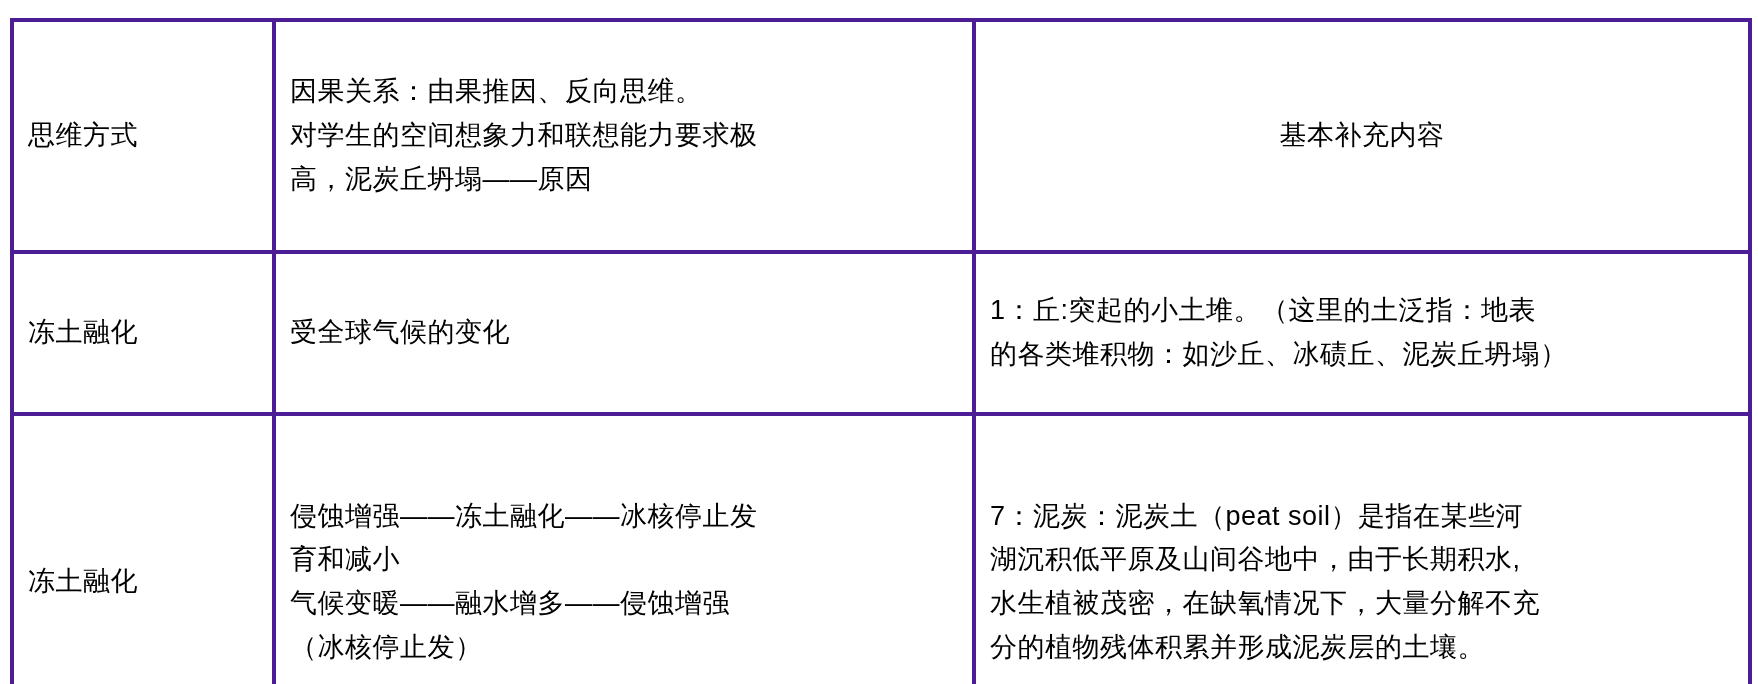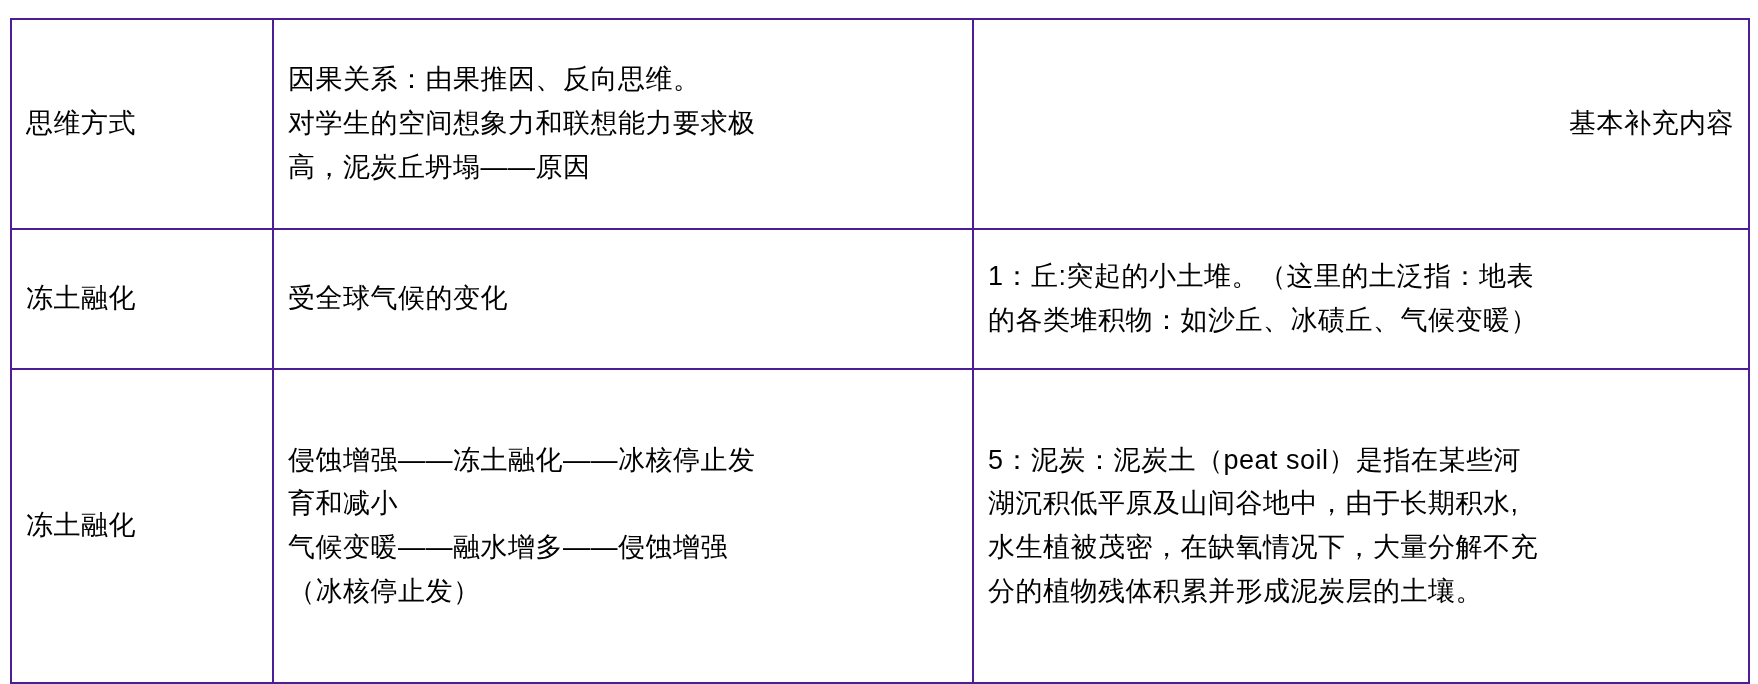--- a/index.html
+++ b/index.html
@@ -22,43 +22,43 @@
   }
   table.grid {
     position: absolute;
     left: 10px;
     top: 18px;
     width: 1738px;
     border-collapse: collapse;
     table-layout: fixed;
   }
   table.grid td {
-    border: 2px solid #4c1d95;
+    border: 4px solid #4c1d95;
     vertical-align: middle;
-    padding: 6px 14px;
+    padding: 16px 14px;
     font-size: 27px;
     line-height: 1.62;
     letter-spacing: 0.5px;
   }
   col.c-label { width: 262px; }
   col.c-mid   { width: 700px; }
   col.c-right { width: 776px; }
 
   td.label {
     vertical-align: middle;
   }
   td.mid {
     text-align: left;
   }
   td.right {
     text-align: left;
     vertical-align: top;
   }
   td.right-center {
-    text-align: right;
+    text-align: center;
     vertical-align: middle;
     margin-left: 16px;
   }
   .line { display: block; white-space: pre-wrap; }
   .row1 td { height: 196px; }
   .row2 td { height: 126px; }
   .row3 td { height: 300px; }
 </style>
 </head>
 <body>
@@ -82,33 +82,33 @@
           <span class="line">基本补充内容</span>
         </td>
       </tr>
       <tr class="row2">
         <td class="label">冻土融化</td>
         <td class="mid">
           <span class="line">受全球气候的变化</span>
         </td>
         <td class="right">
           <span class="line">1：丘:突起的小土堆。（这里的土泛指：地表</span>
-          <span class="line">的各类堆积物：如沙丘、冰碛丘、气候变暖）</span>
+          <span class="line">的各类堆积物：如沙丘、冰碛丘、泥炭丘坍塌）</span>
         </td>
       </tr>
       <tr class="row3">
         <td class="label">冻土融化</td>
         <td class="mid">
           <span class="line">侵蚀增强——冻土融化——冰核停止发</span>
           <span class="line">育和减小</span>
           <span class="line">气候变暖——融水增多——侵蚀增强</span>
           <span class="line">（冰核停止发）</span>
         </td>
         <td class="right">
-          <span class="line">5：泥炭：泥炭土（peat soil）是指在某些河</span>
+          <span class="line">7：泥炭：泥炭土（peat soil）是指在某些河</span>
           <span class="line">湖沉积低平原及山间谷地中，由于长期积水,</span>
           <span class="line">水生植被茂密，在缺氧情况下，大量分解不充</span>
           <span class="line">分的植物残体积累并形成泥炭层的土壤。</span>
         </td>
       </tr>
     </tbody>
   </table>
 </div>
 
 </body></html>

